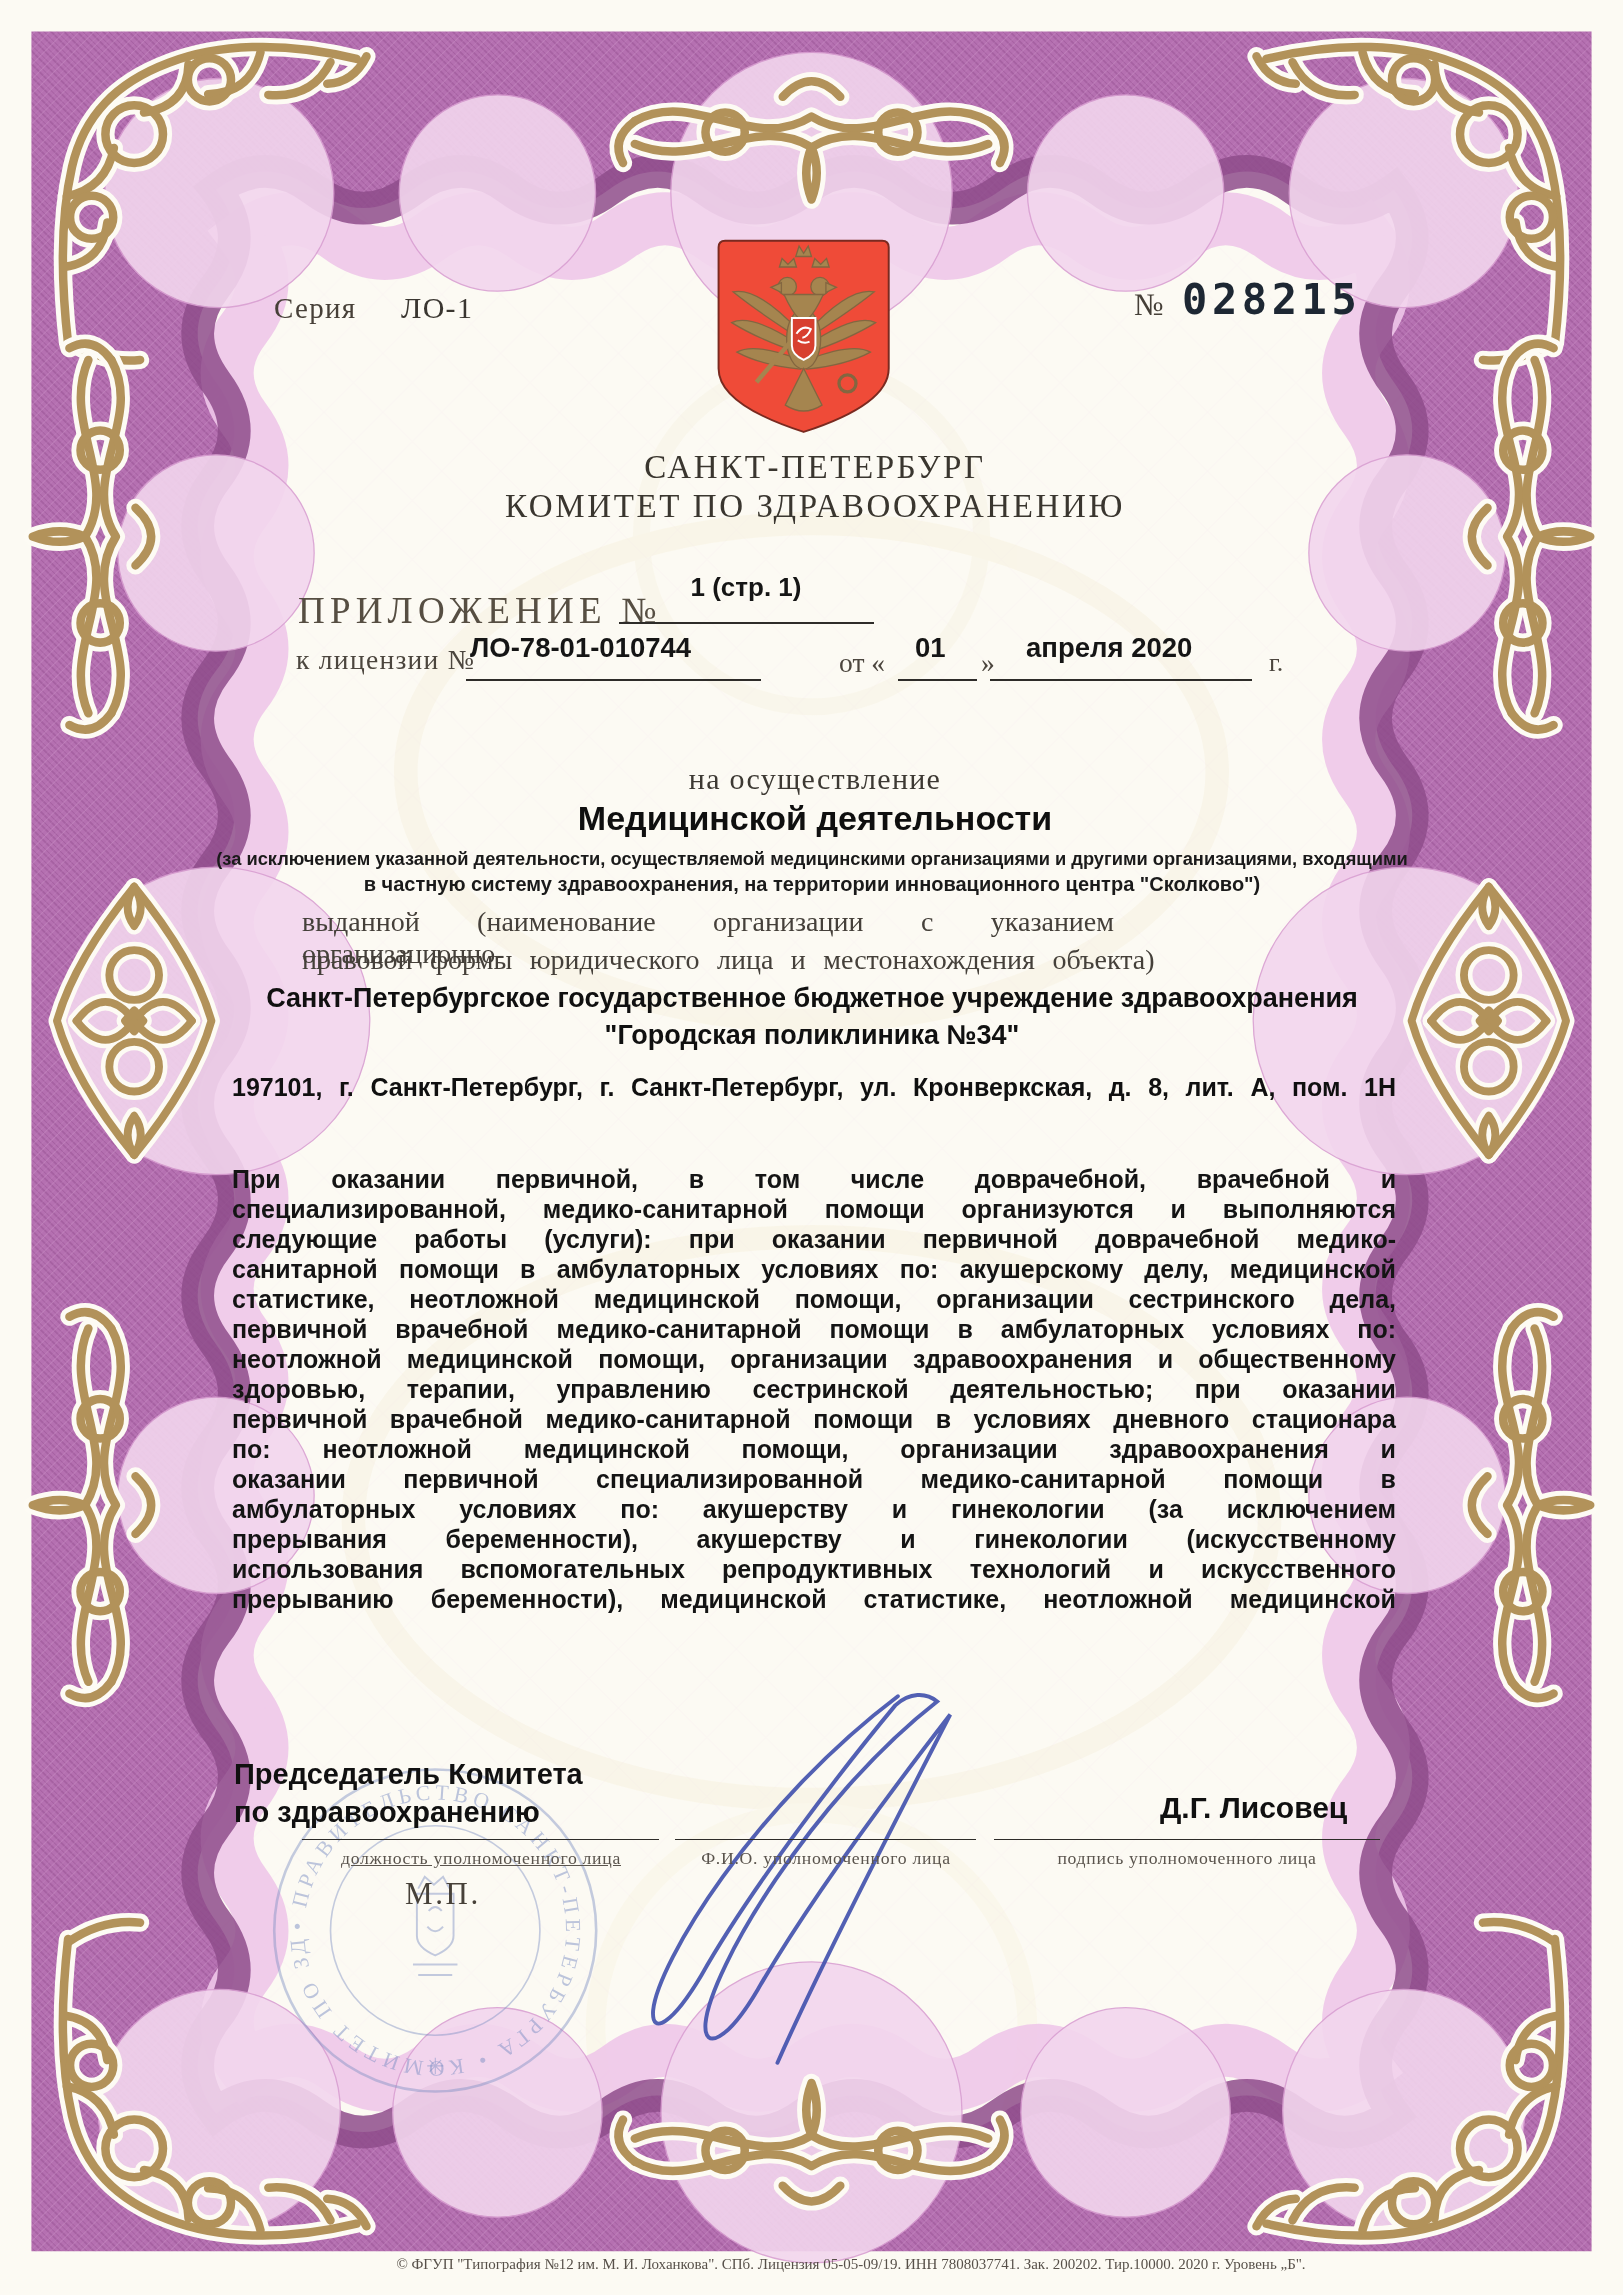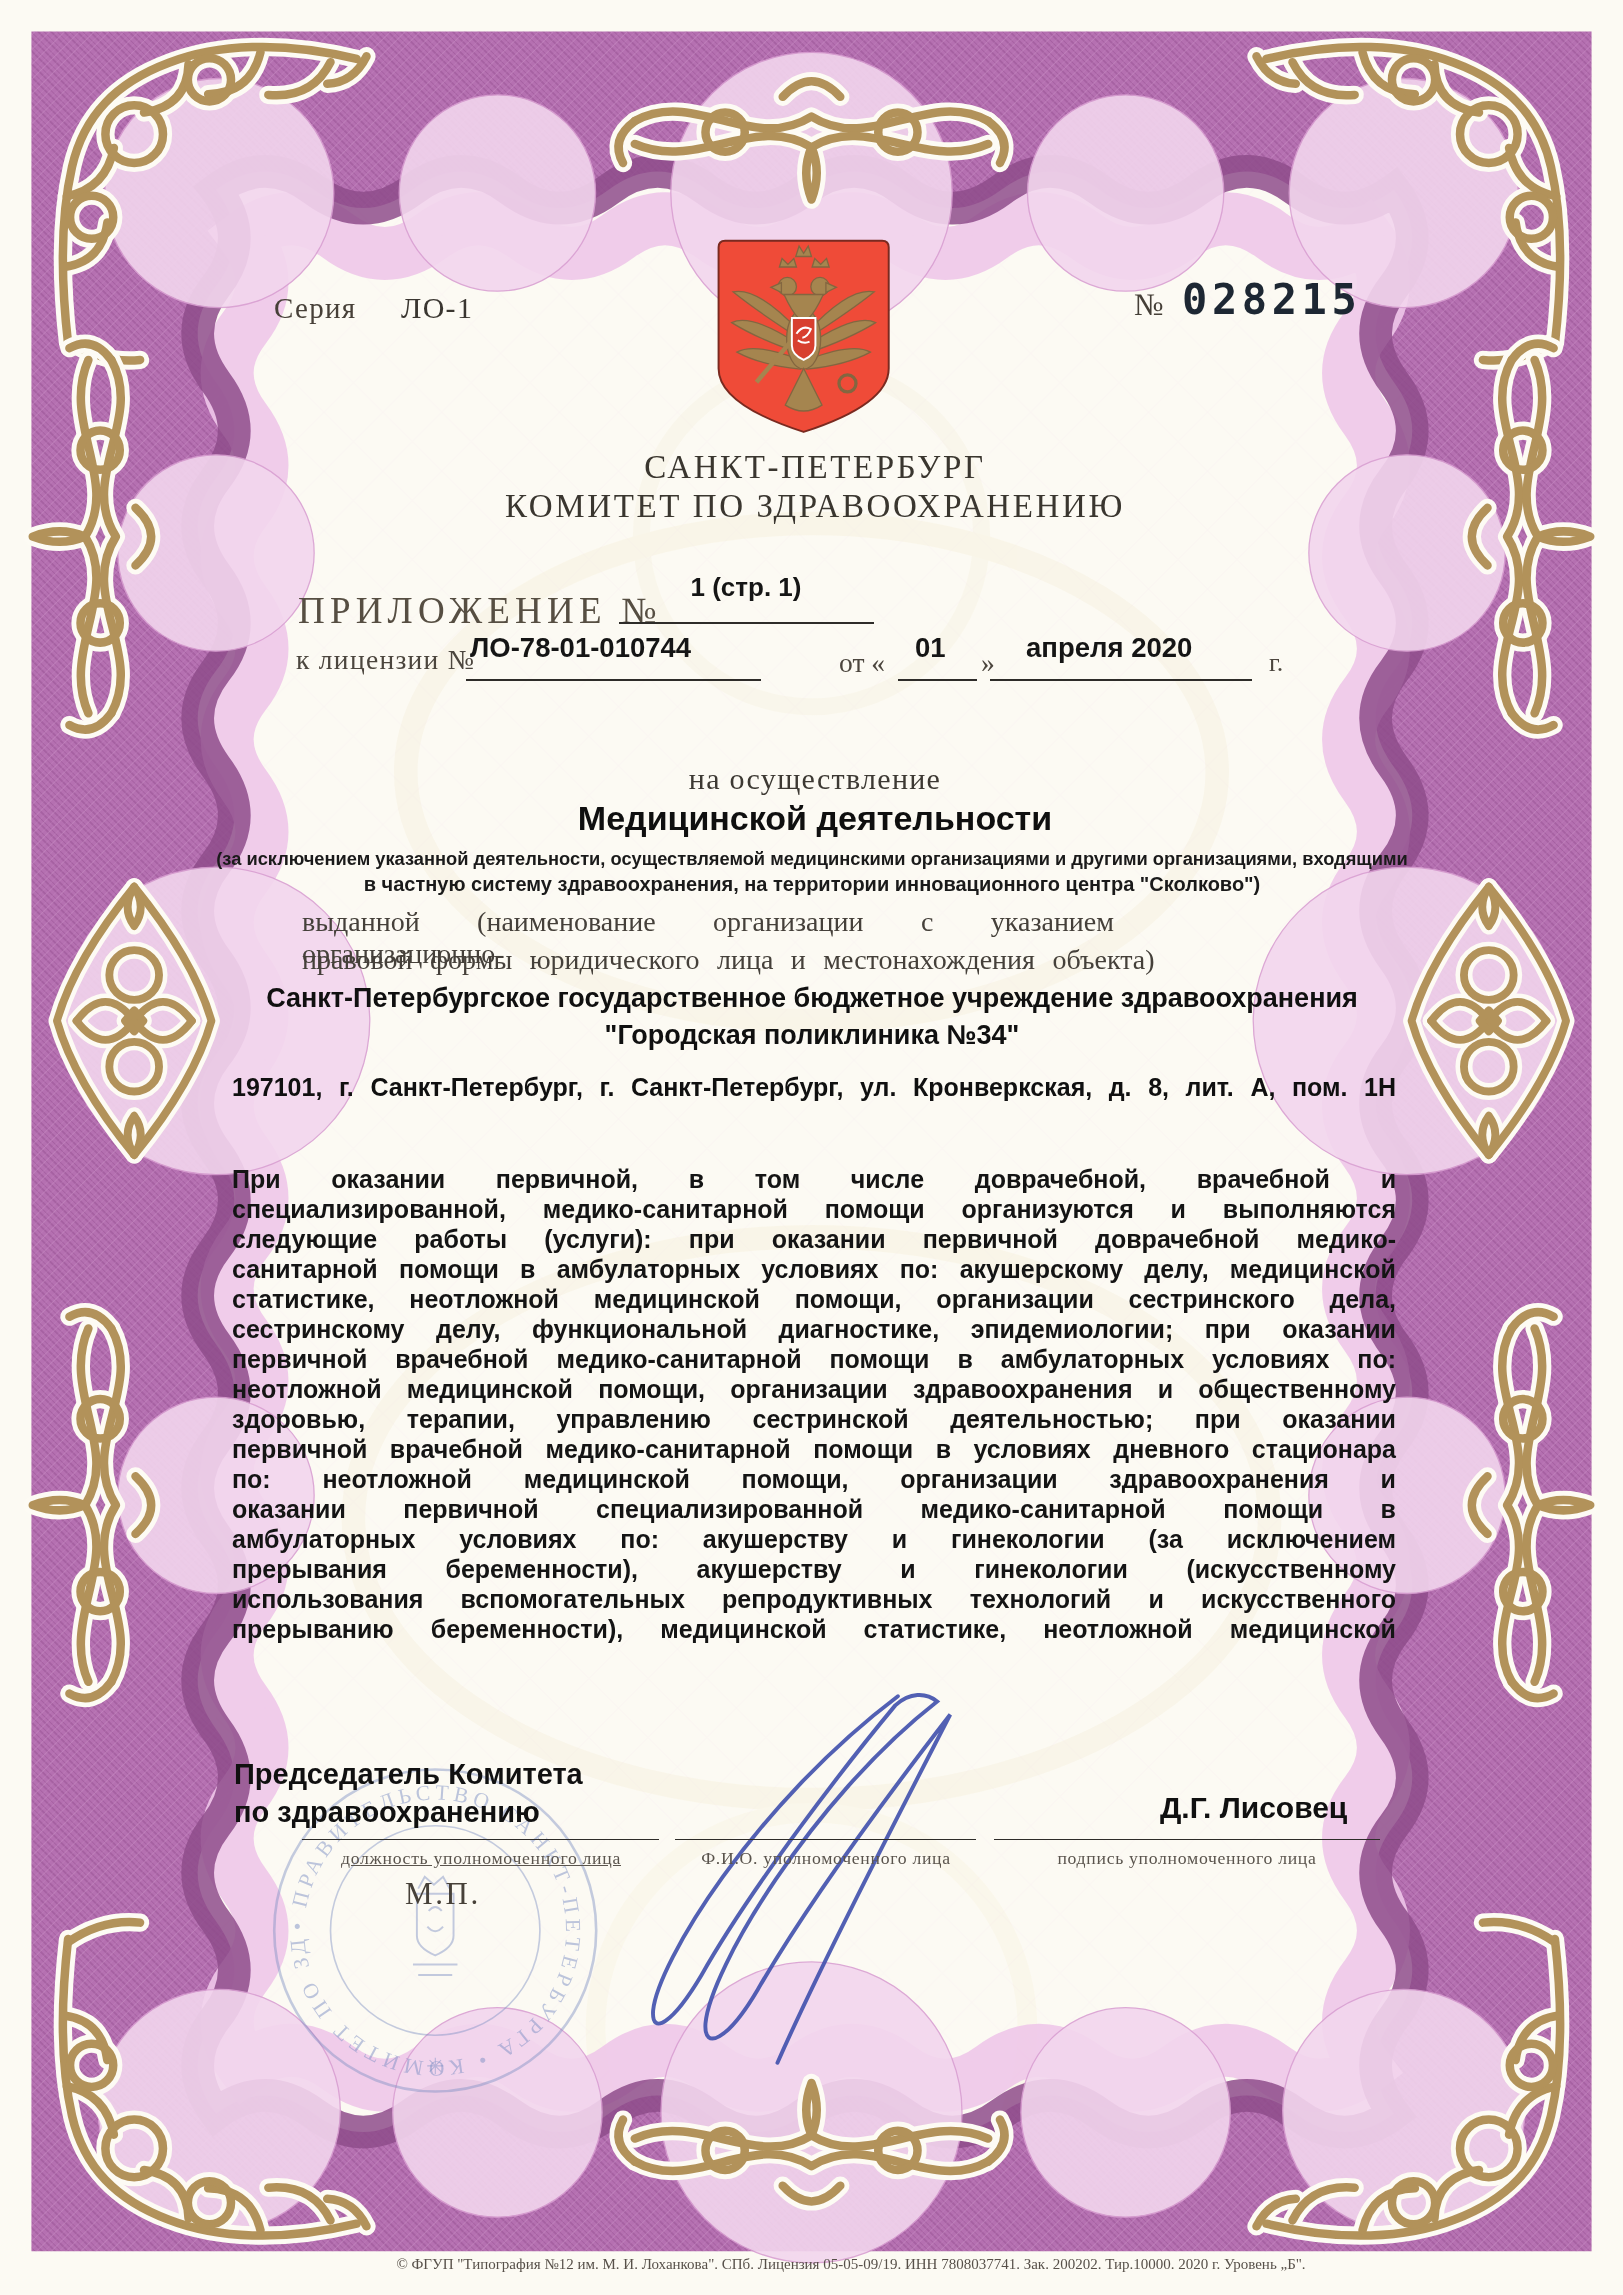--- a/index.html
+++ b/index.html
@@ -253,21 +253,20 @@
   <div class="t sans ctr" style="left:812px;top:983px;font-size:27px;color:#101010;">Санкт-Петербургское государственное бюджетное учреждение здравоохранения</div>
   <div class="t sans ctr" style="left:812px;top:1020px;font-size:27px;color:#101010;">"Городская поликлиника №34"</div>
   <div class="t sans jline" style="left:232px;top:1073px;width:1164px;font-size:25px;color:#101010;white-space:normal;">197101, г. Санкт-Петербург, г. Санкт-Петербург, ул. Кронверкская, д. 8, лит. А, пом. 1Н</div>
 
   <div class="body-block">
     <div>При оказании первичной, в том числе доврачебной, врачебной и</div>
     <div>специализированной, медико-санитарной помощи организуются и выполняются</div>
     <div>следующие работы (услуги): при оказании первичной доврачебной медико-</div>
     <div>санитарной помощи в амбулаторных условиях по: акушерскому делу, медицинской</div>
     <div>статистике, неотложной медицинской помощи, организации сестринского дела,</div>
-    <div>сестринскому делу, функциональной диагностике, эпидемиологии; при оказании</div>
     <div>первичной врачебной медико-санитарной помощи в амбулаторных условиях по:</div>
     <div>неотложной медицинской помощи, организации здравоохранения и общественному</div>
     <div>здоровью, терапии, управлению сестринской деятельностью; при оказании</div>
     <div>первичной врачебной медико-санитарной помощи в условиях дневного стационара</div>
     <div>по: неотложной медицинской помощи, организации здравоохранения и</div>
     <div>оказании первичной специализированной медико-санитарной помощи в</div>
     <div>амбулаторных условиях по: акушерству и гинекологии (за исключением</div>
     <div>прерывания беременности), акушерству и гинекологии (искусственному</div>
     <div>использования вспомогательных репродуктивных технологий и искусственного</div>
     <div>прерыванию беременности), медицинской статистике, неотложной медицинской</div>

